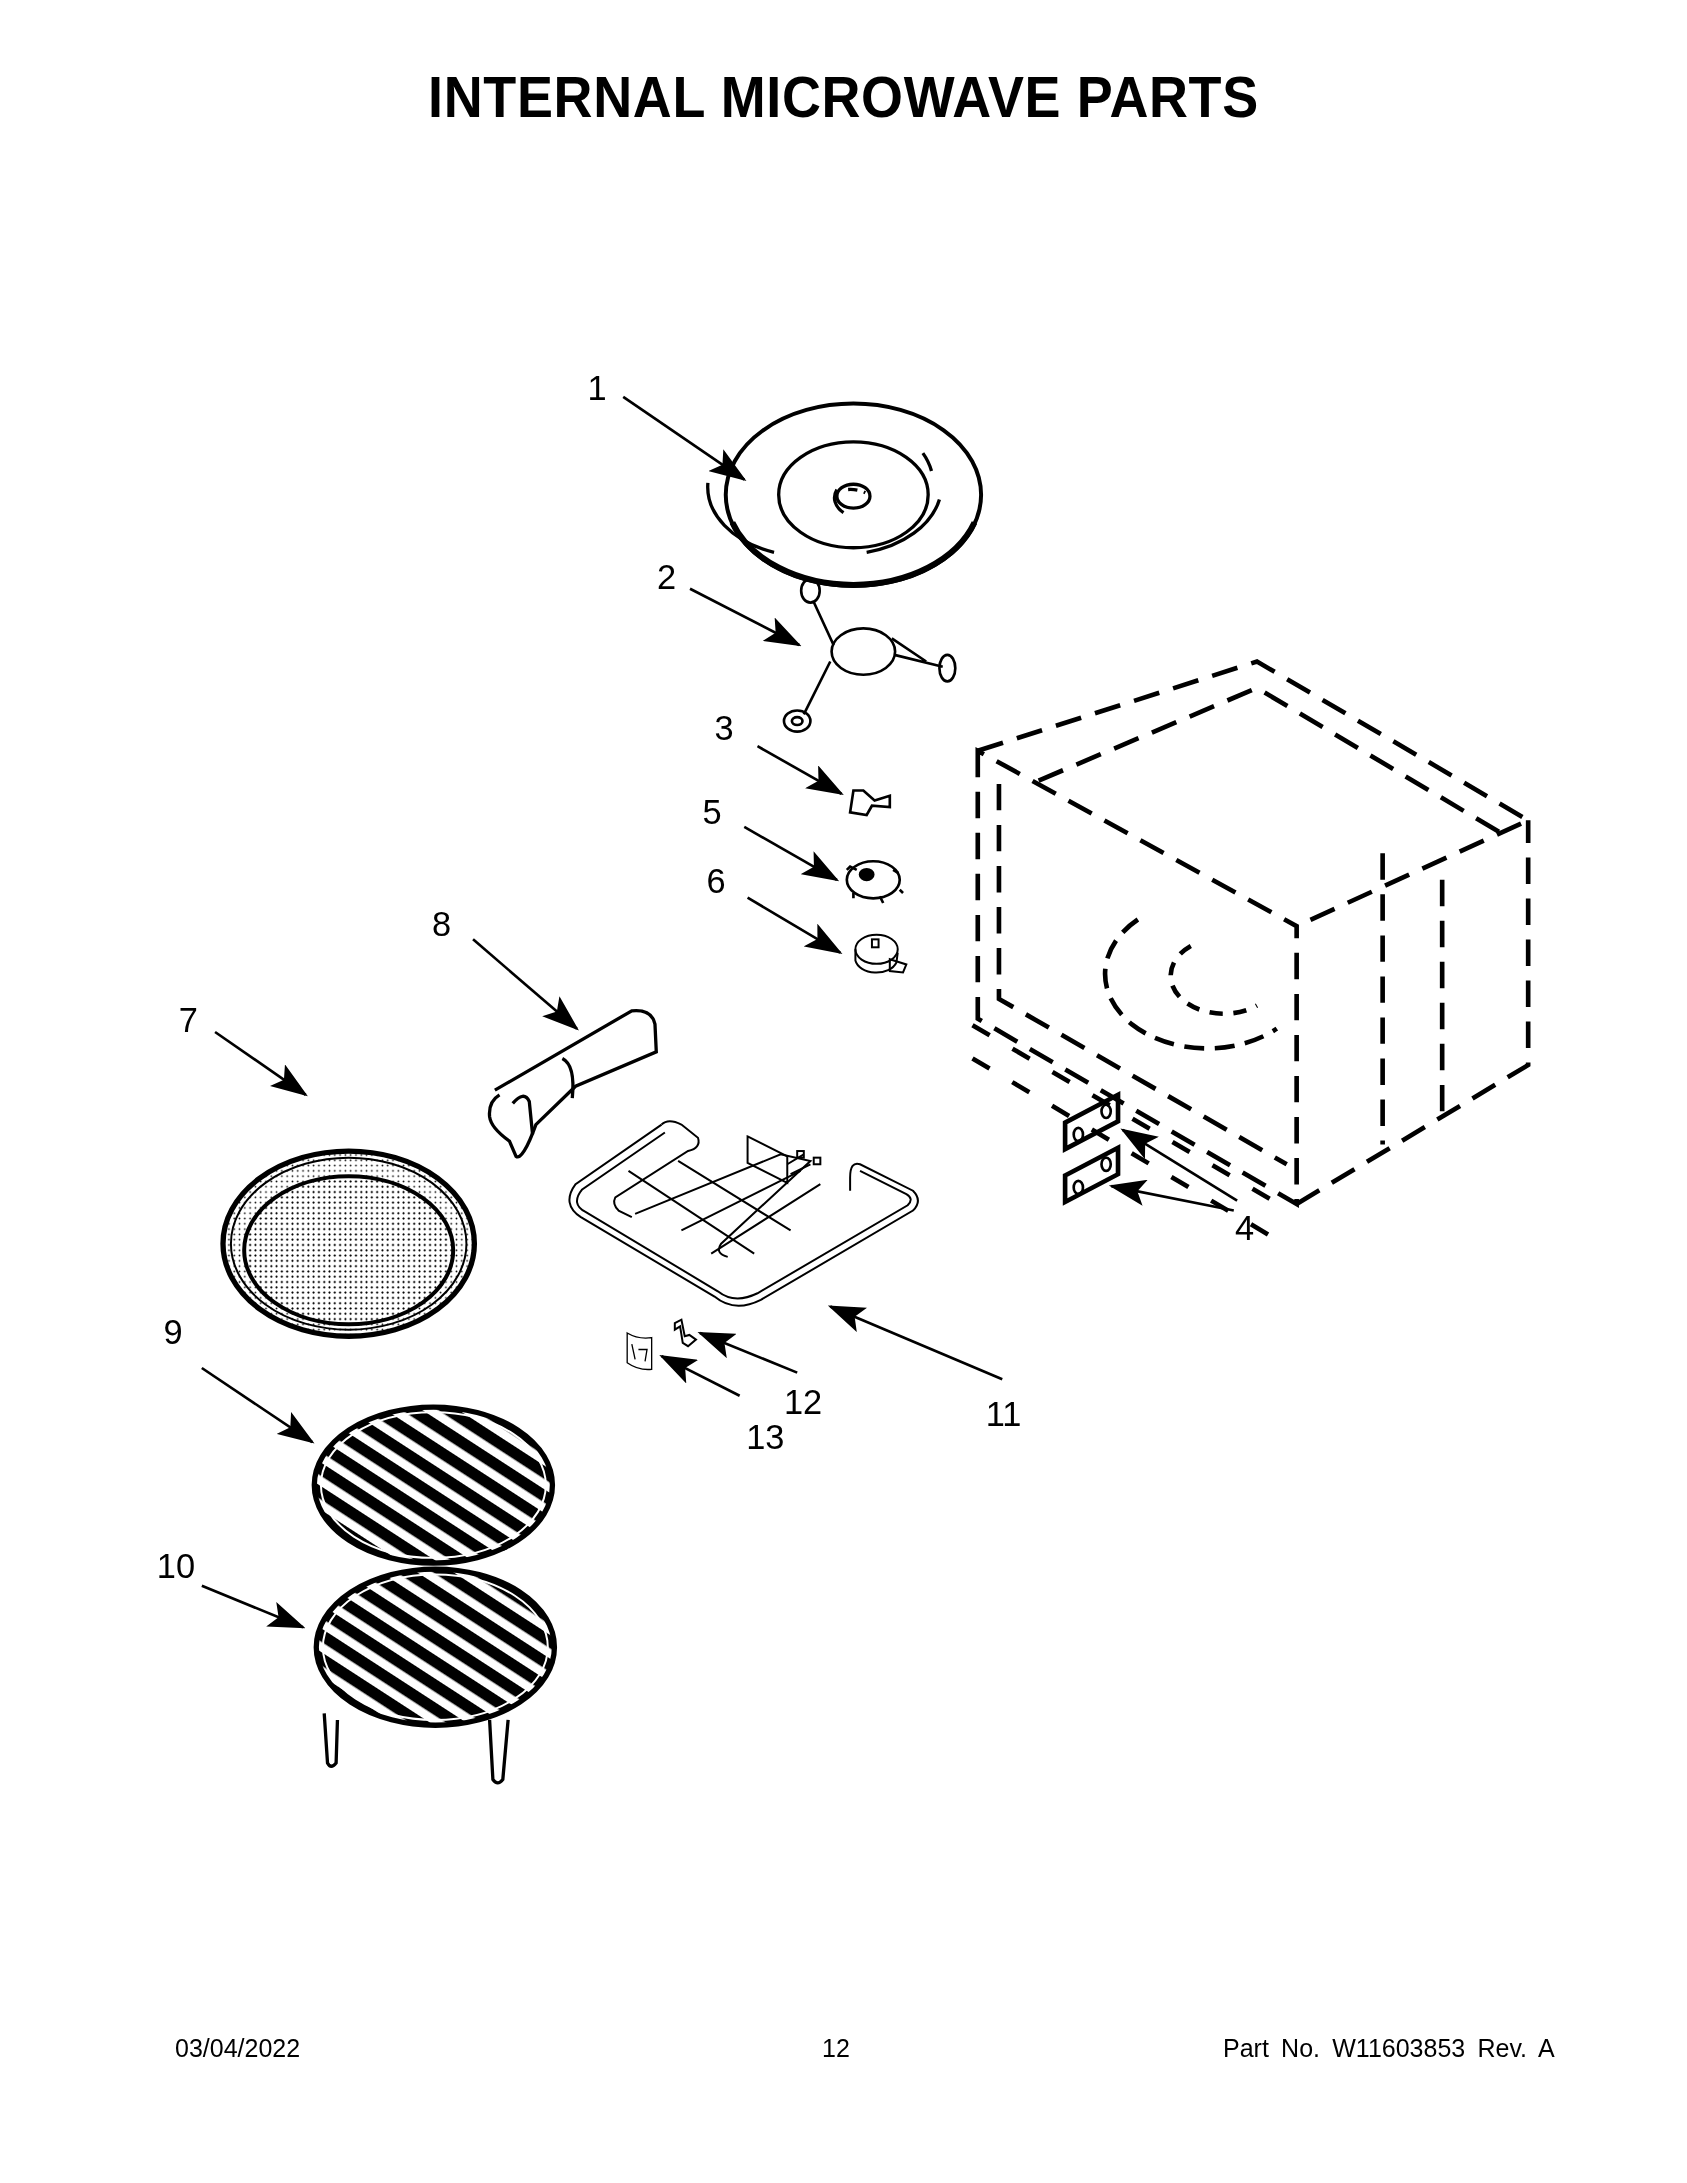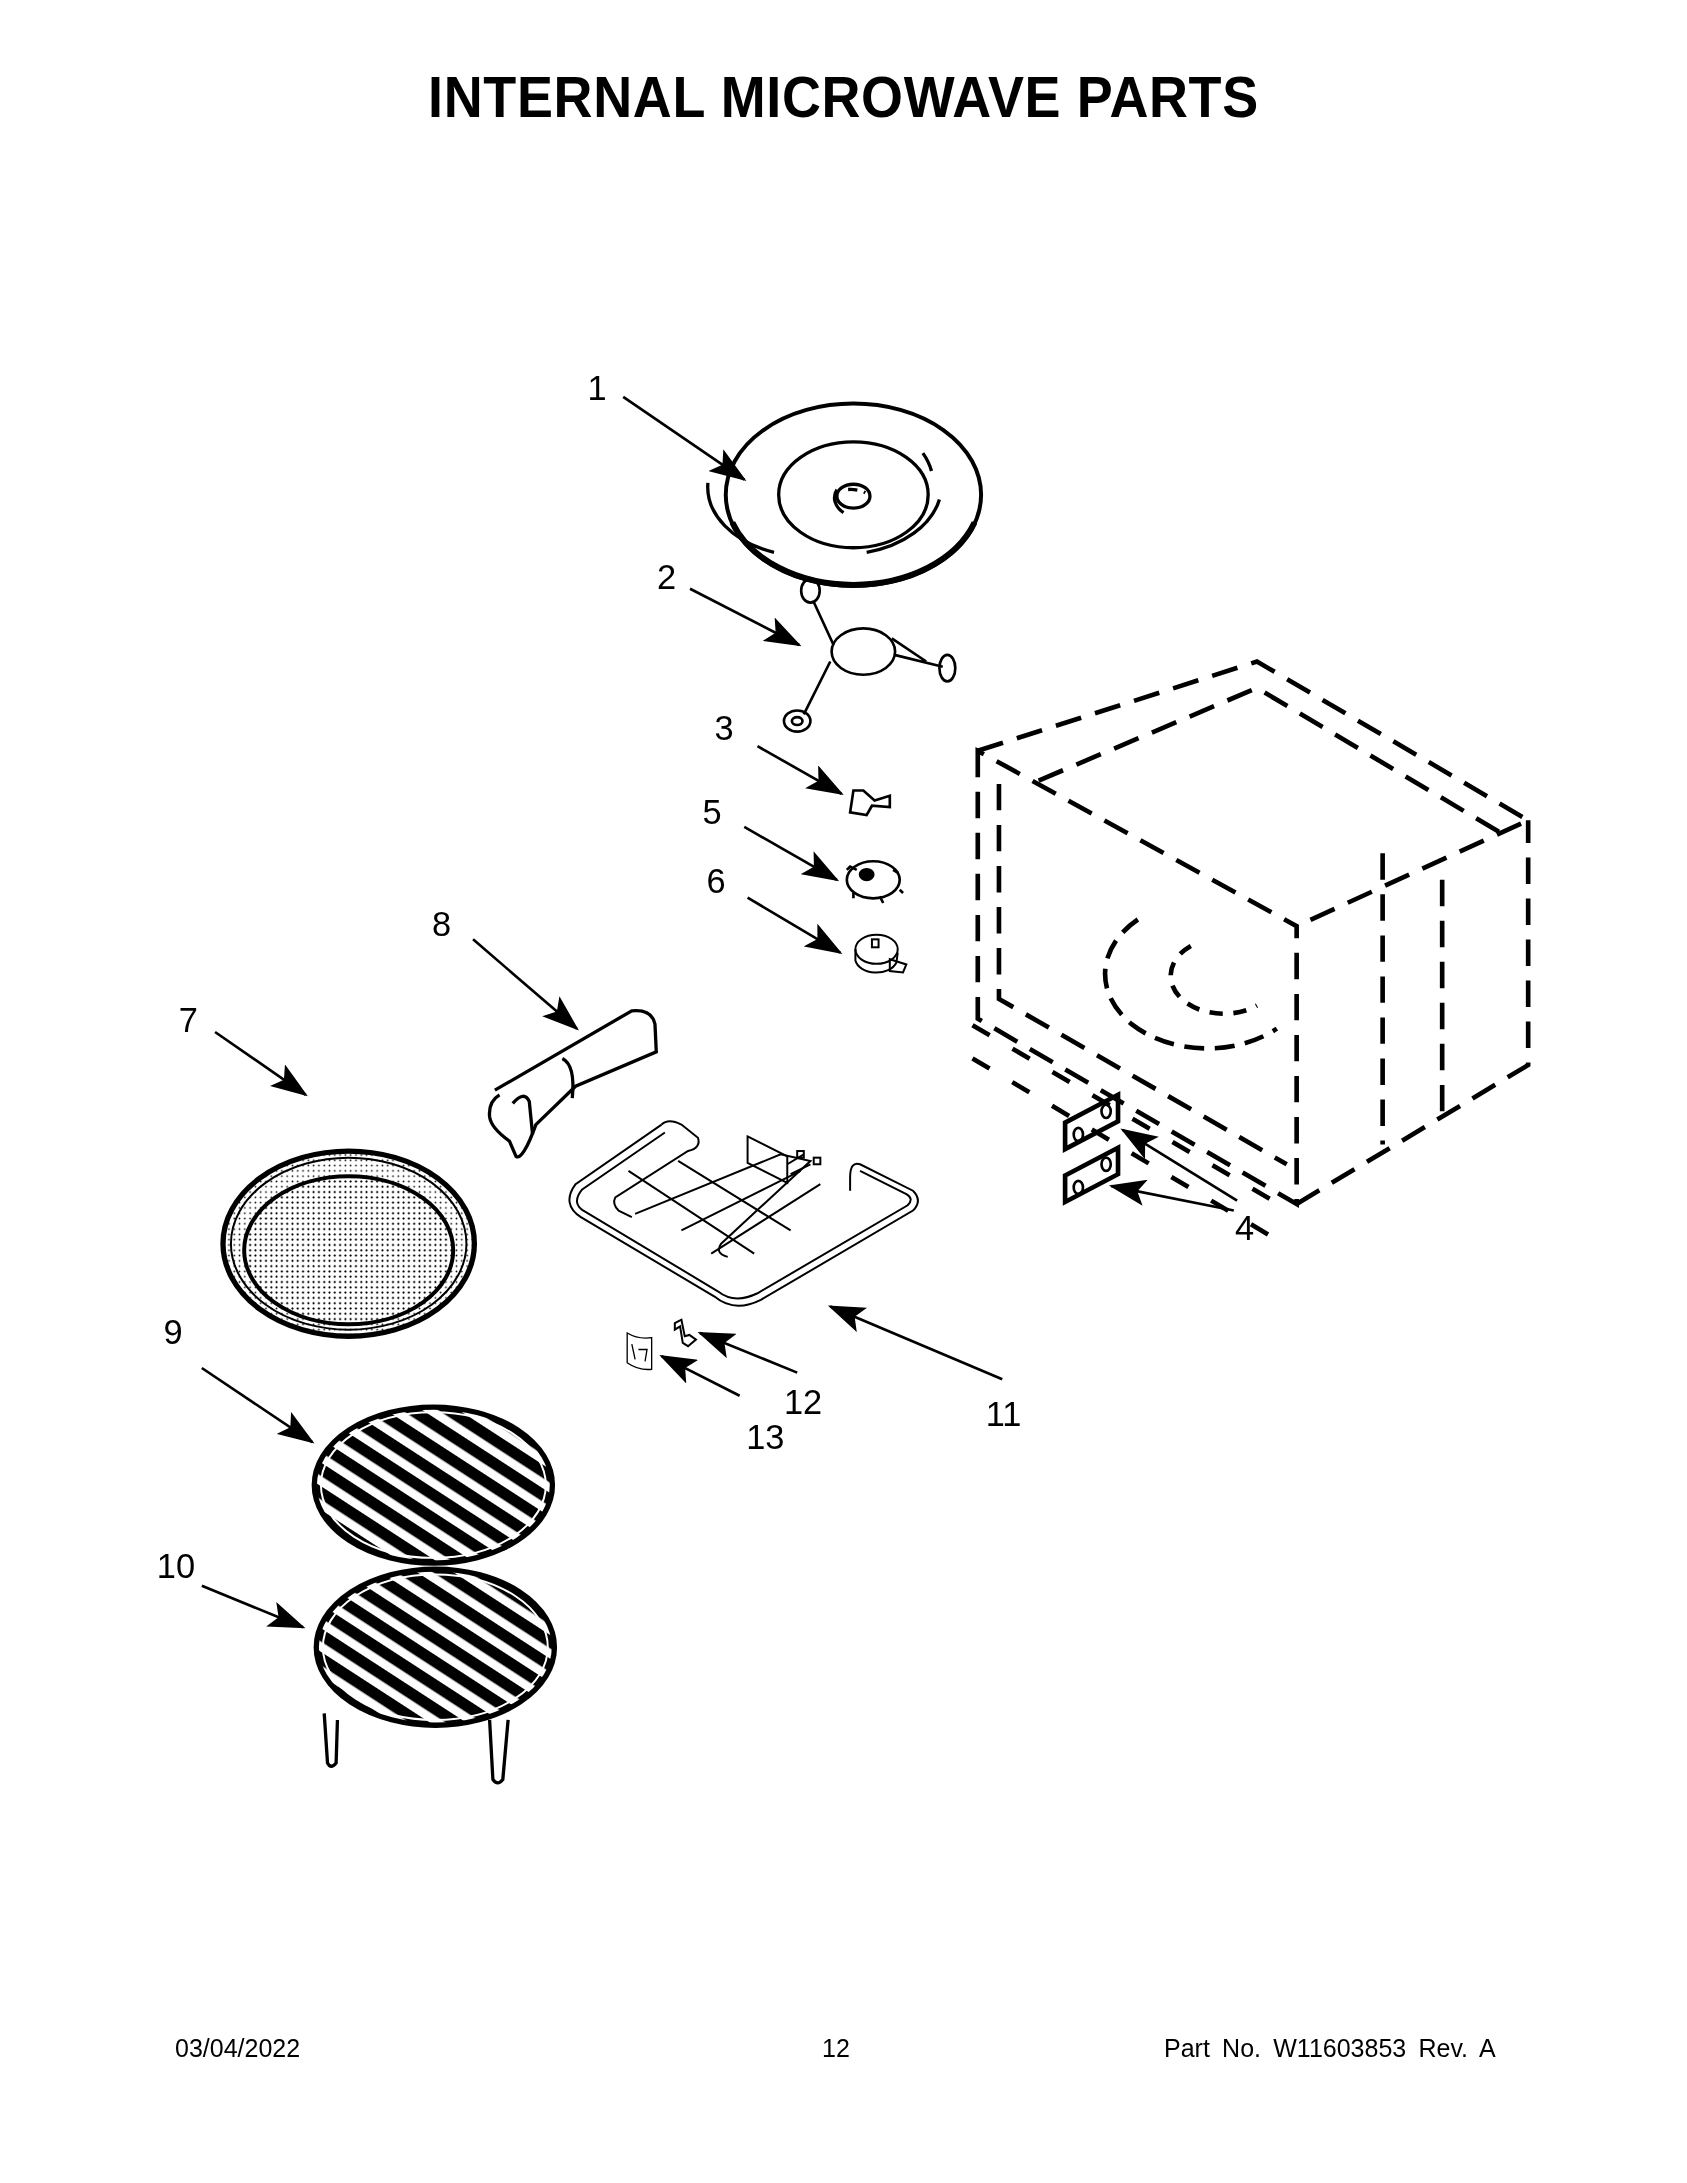--- a/index.html
+++ b/index.html
@@ -7,21 +7,21 @@
          font-family: "Liberation Sans", sans-serif; color: #000; }
   .title { position: absolute; left: 0; width: 1687px; top: 63px; text-align: center;
            font-size: 58px; font-weight: bold; letter-spacing: 0.7px;
            font-family: "Liberation Sans", sans-serif; transform: scaleX(0.93); }
   svg.diagram { position: absolute; left: 0; top: 0; }
   .callout { font-family: "Liberation Sans", sans-serif; font-size: 52px; fill: #000; }
   .footer { position: absolute; top: 2034px; font-size: 25px;
             font-family: "Liberation Sans", sans-serif; }
   .footer.date { left: 151px; margin-left: 24px; }
   .footer.page { left: 822px; }
-  .footer.partno { left: 1164px; word-spacing: 5.3px; }
+  .footer.partno { left: 1223px; word-spacing: 5.3px; }
 </style>
 </head>
 <body>
 
 <div class="title">INTERNAL MICROWAVE PARTS</div>
 
 <svg class="diagram" width="1687" height="2183" viewBox="0 0 2550 3300">
   <defs>
     <marker id="arrow" markerWidth="14" markerHeight="10" refX="13" refY="5" orient="auto" markerUnits="strokeWidth">
       <path d="M0,0 L14,5 L0,10 L3,5 Z" fill="#000"></path>

